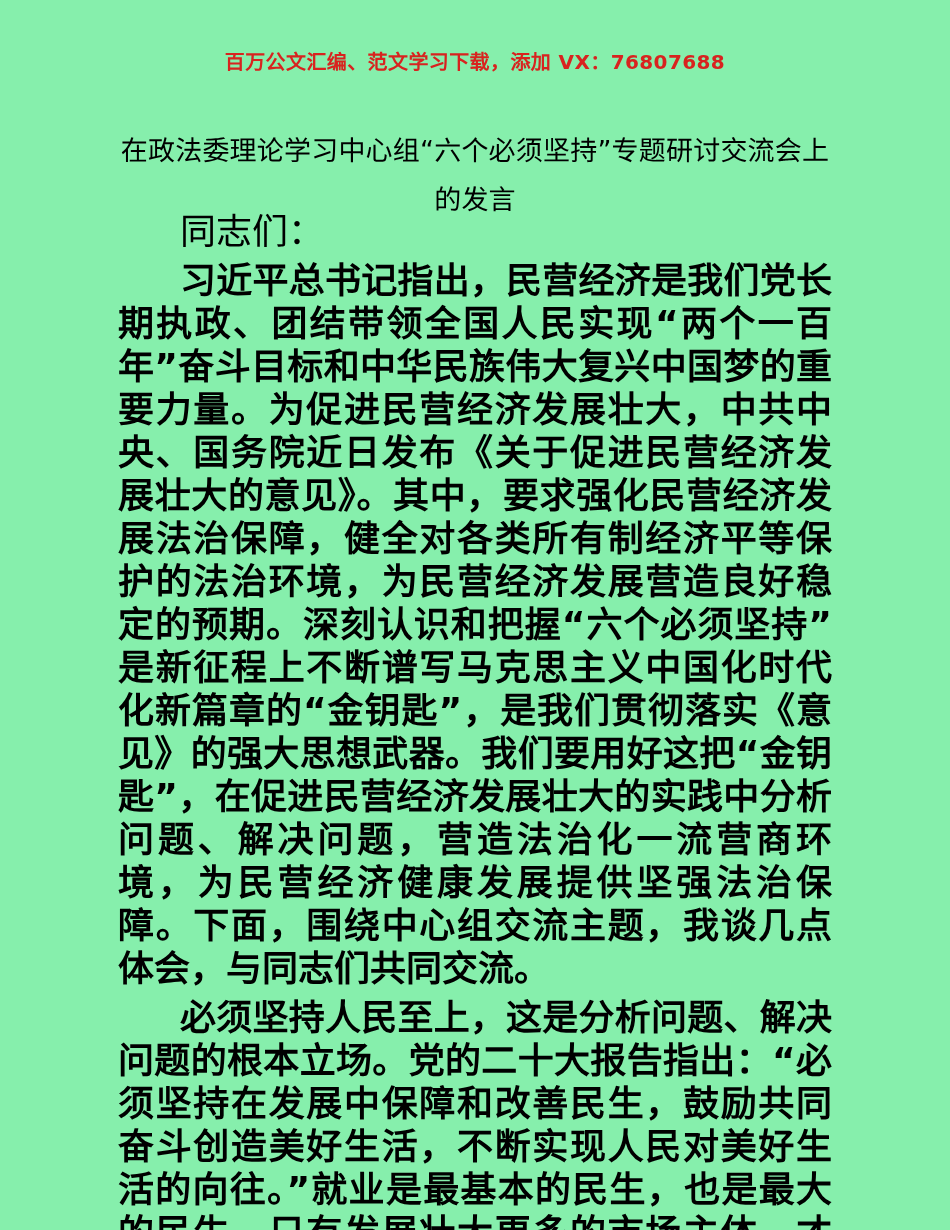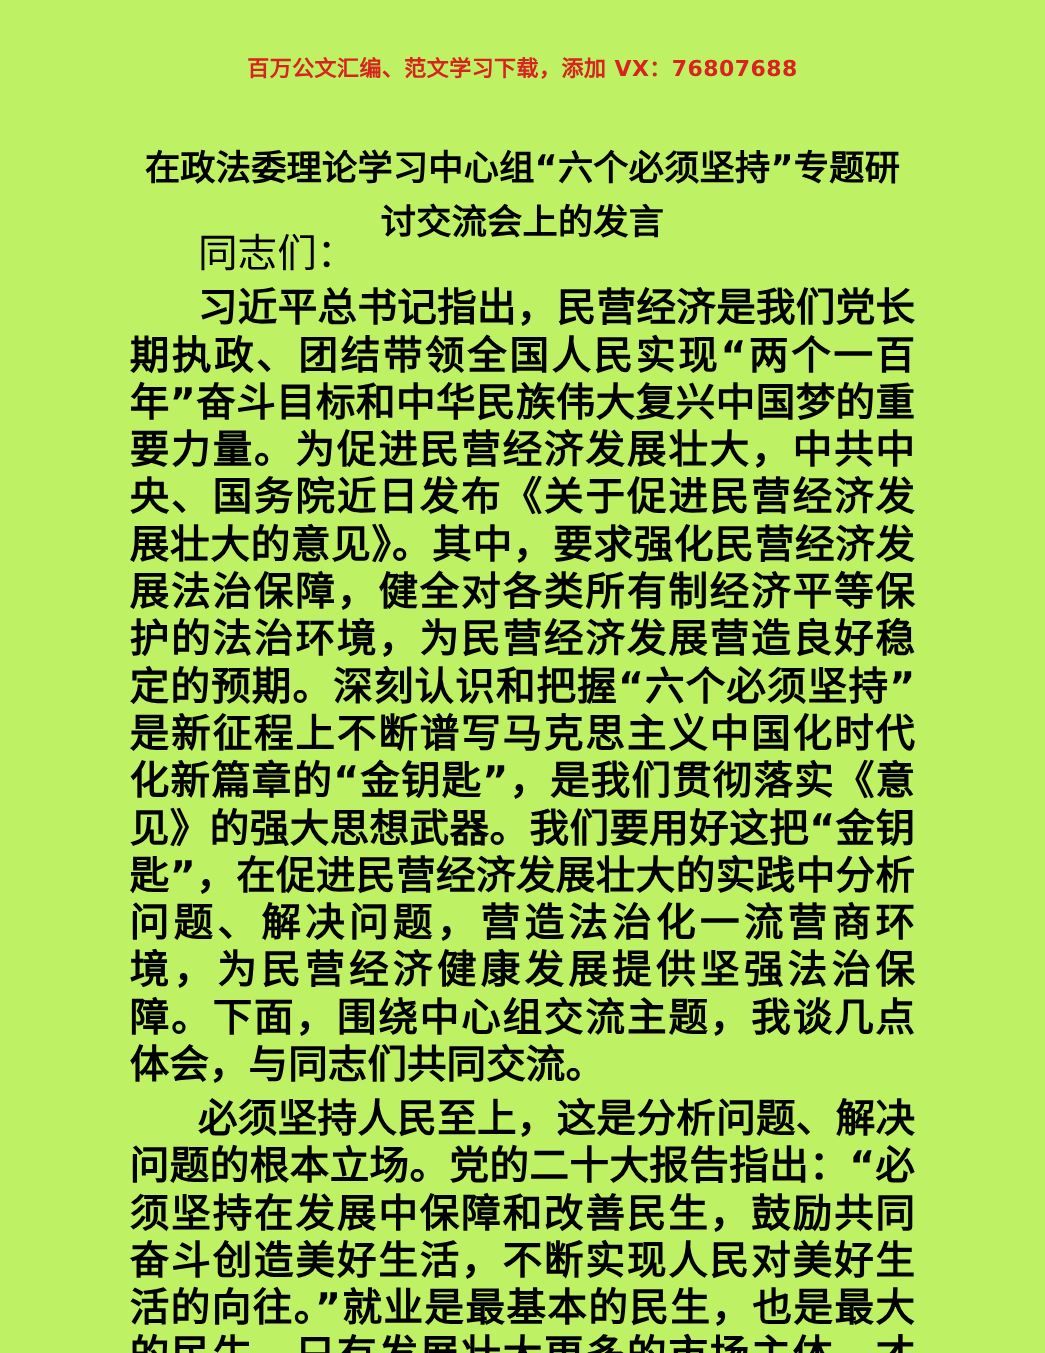--- a/index.html
+++ b/index.html
@@ -11,21 +11,21 @@
 
   body {
     font-family: "DejaVu Sans", "Liberation Sans", sans-serif;
     -webkit-font-smoothing: antialiased;
   }
 
   .page {
     position: relative;
     width: 950px;
     height: 1230px;
-    background: #bef264;
+    background: #86efac;
     overflow: hidden;
     box-sizing: border-box;
   }
 
   
   .promo-header {
     position: absolute;
     top: 52px;
     left: 0;
     width: 950px;
@@ -43,22 +43,22 @@
     font-family: "DejaVu Sans", "Liberation Sans", sans-serif;
   }
 
   
   .doc-title {
     position: absolute;
     top: 108px;
     left: 118px;
     width: 714px;
     text-align: center;
-    font-size: 32px;
-    font-weight: bold;
+    font-size: 27px;
+    font-weight: normal;
     line-height: 49px;
     color: #000000;
     letter-spacing: 0.2px;
     font-family: "DejaVu Sans", "Liberation Sans", sans-serif;
   }
 
   
   .doc-body {
     position: absolute;
     top: 210px;

